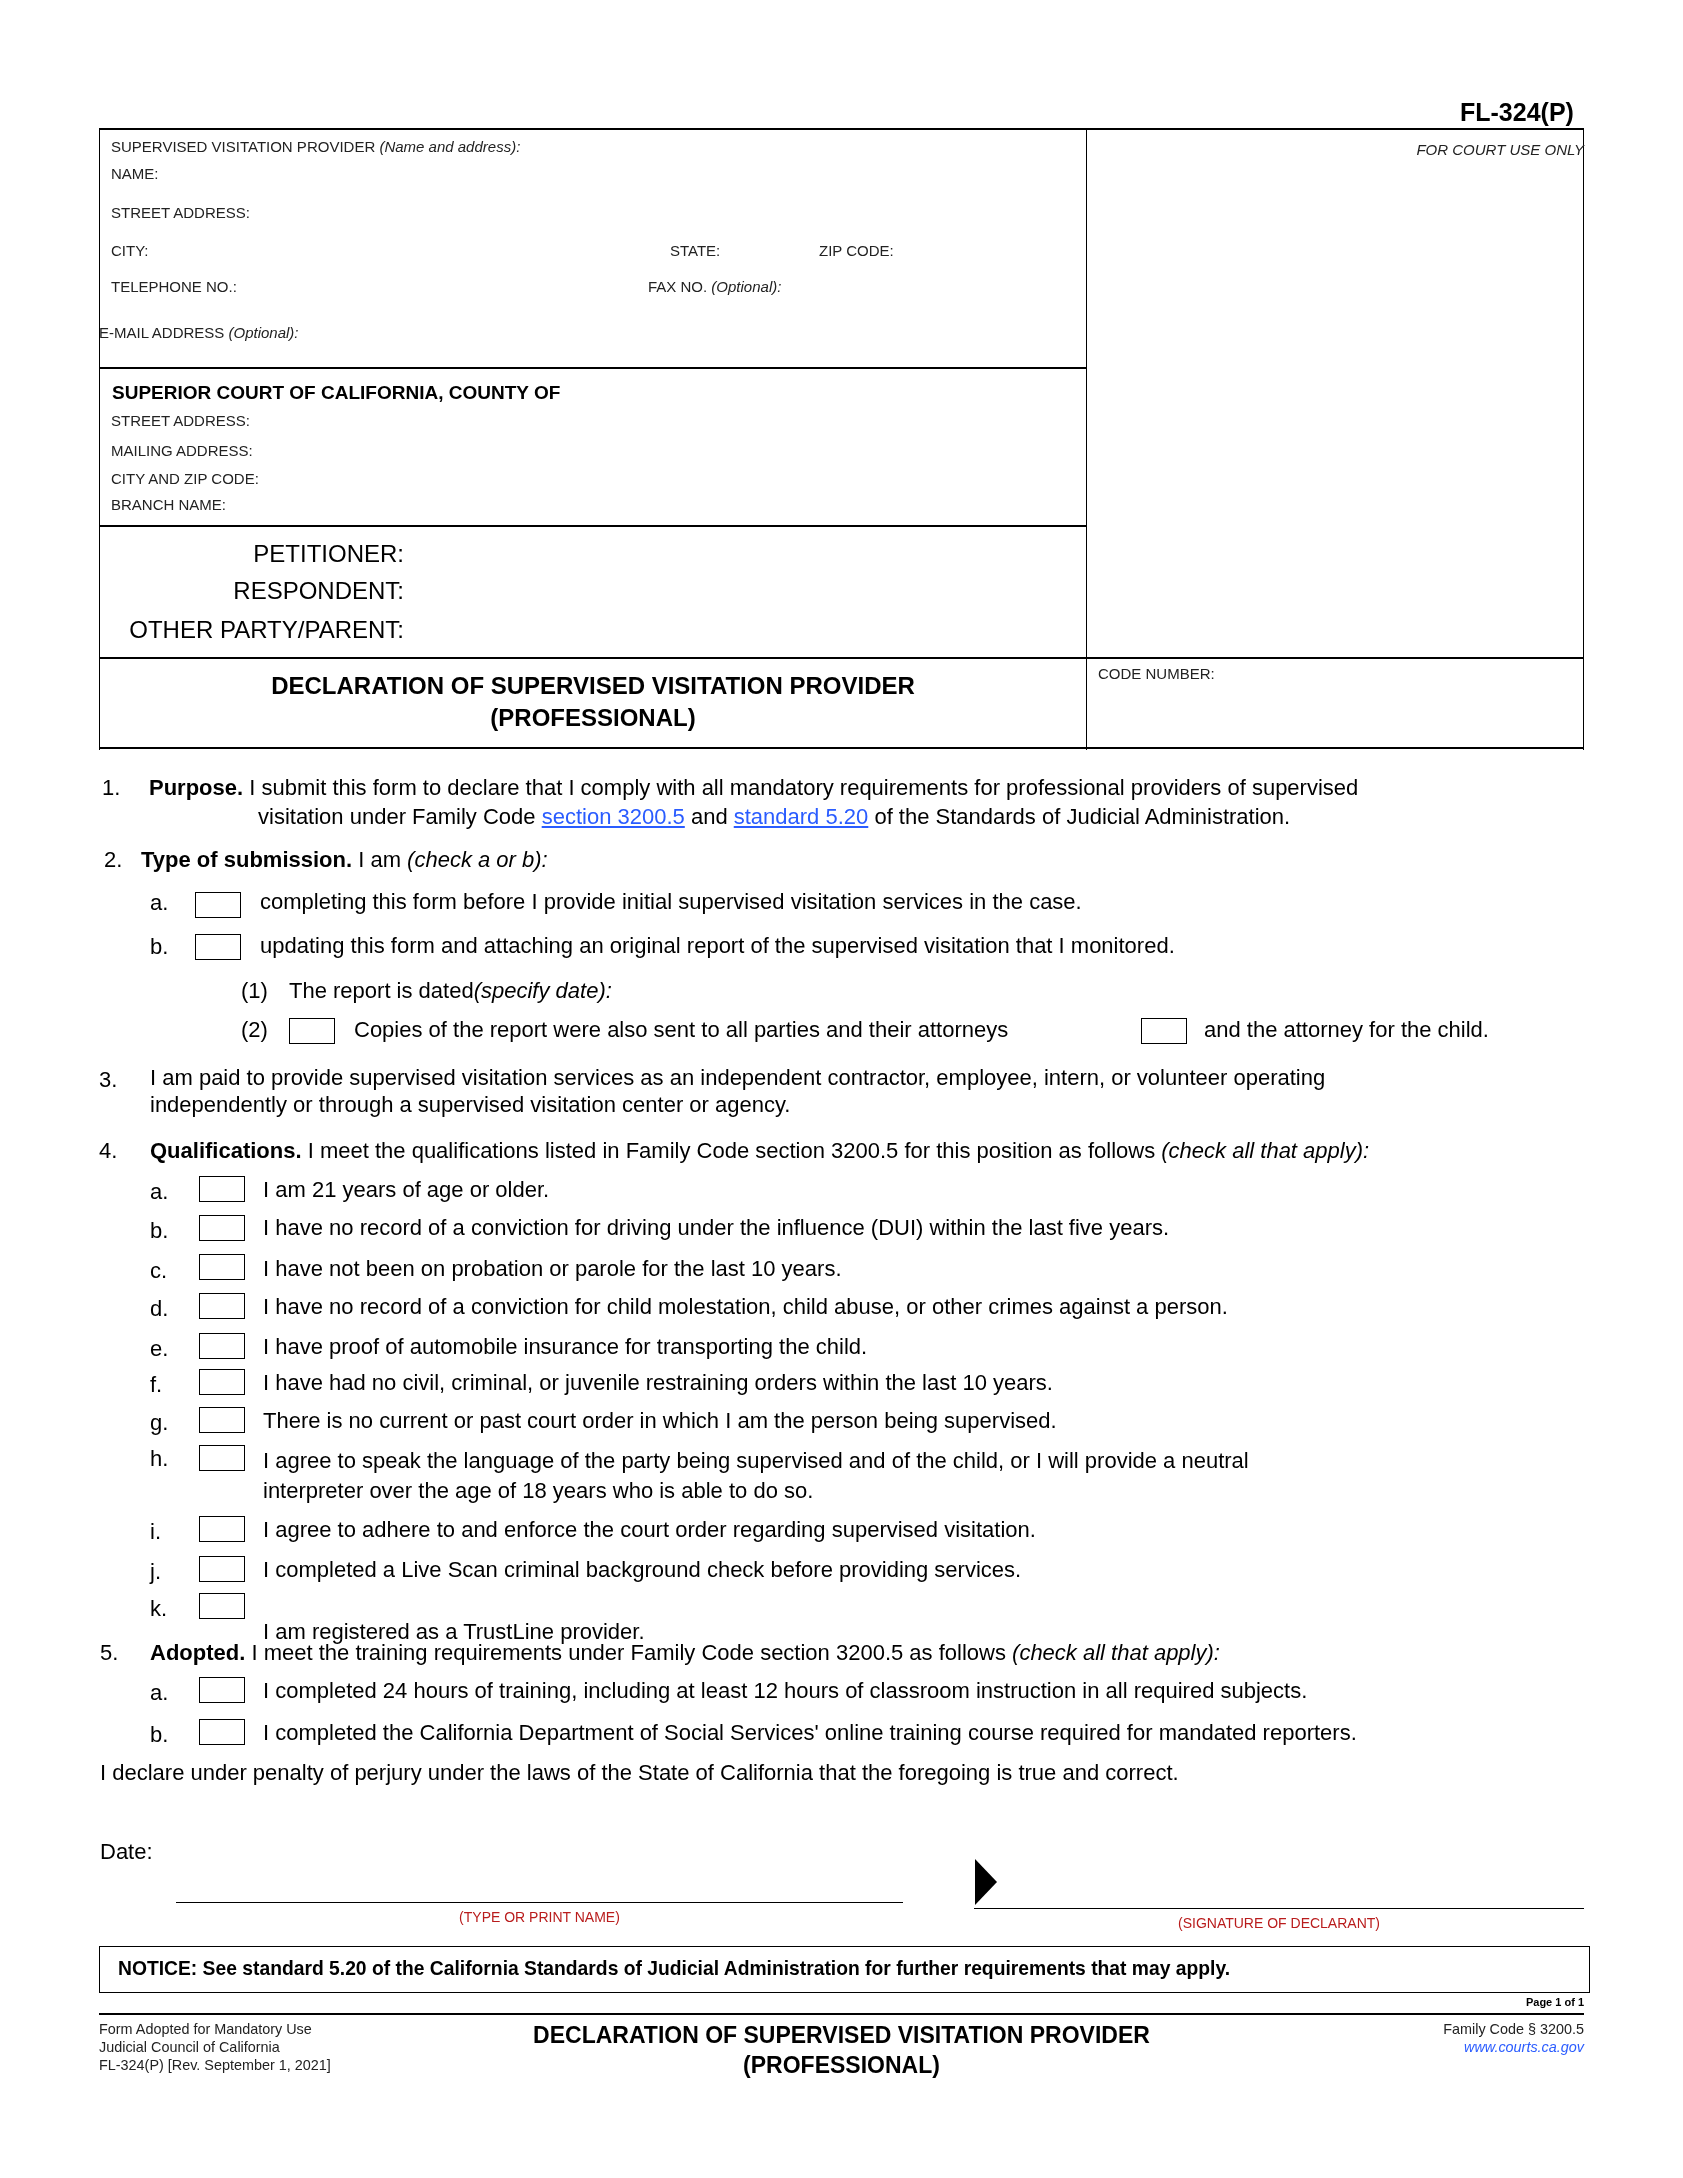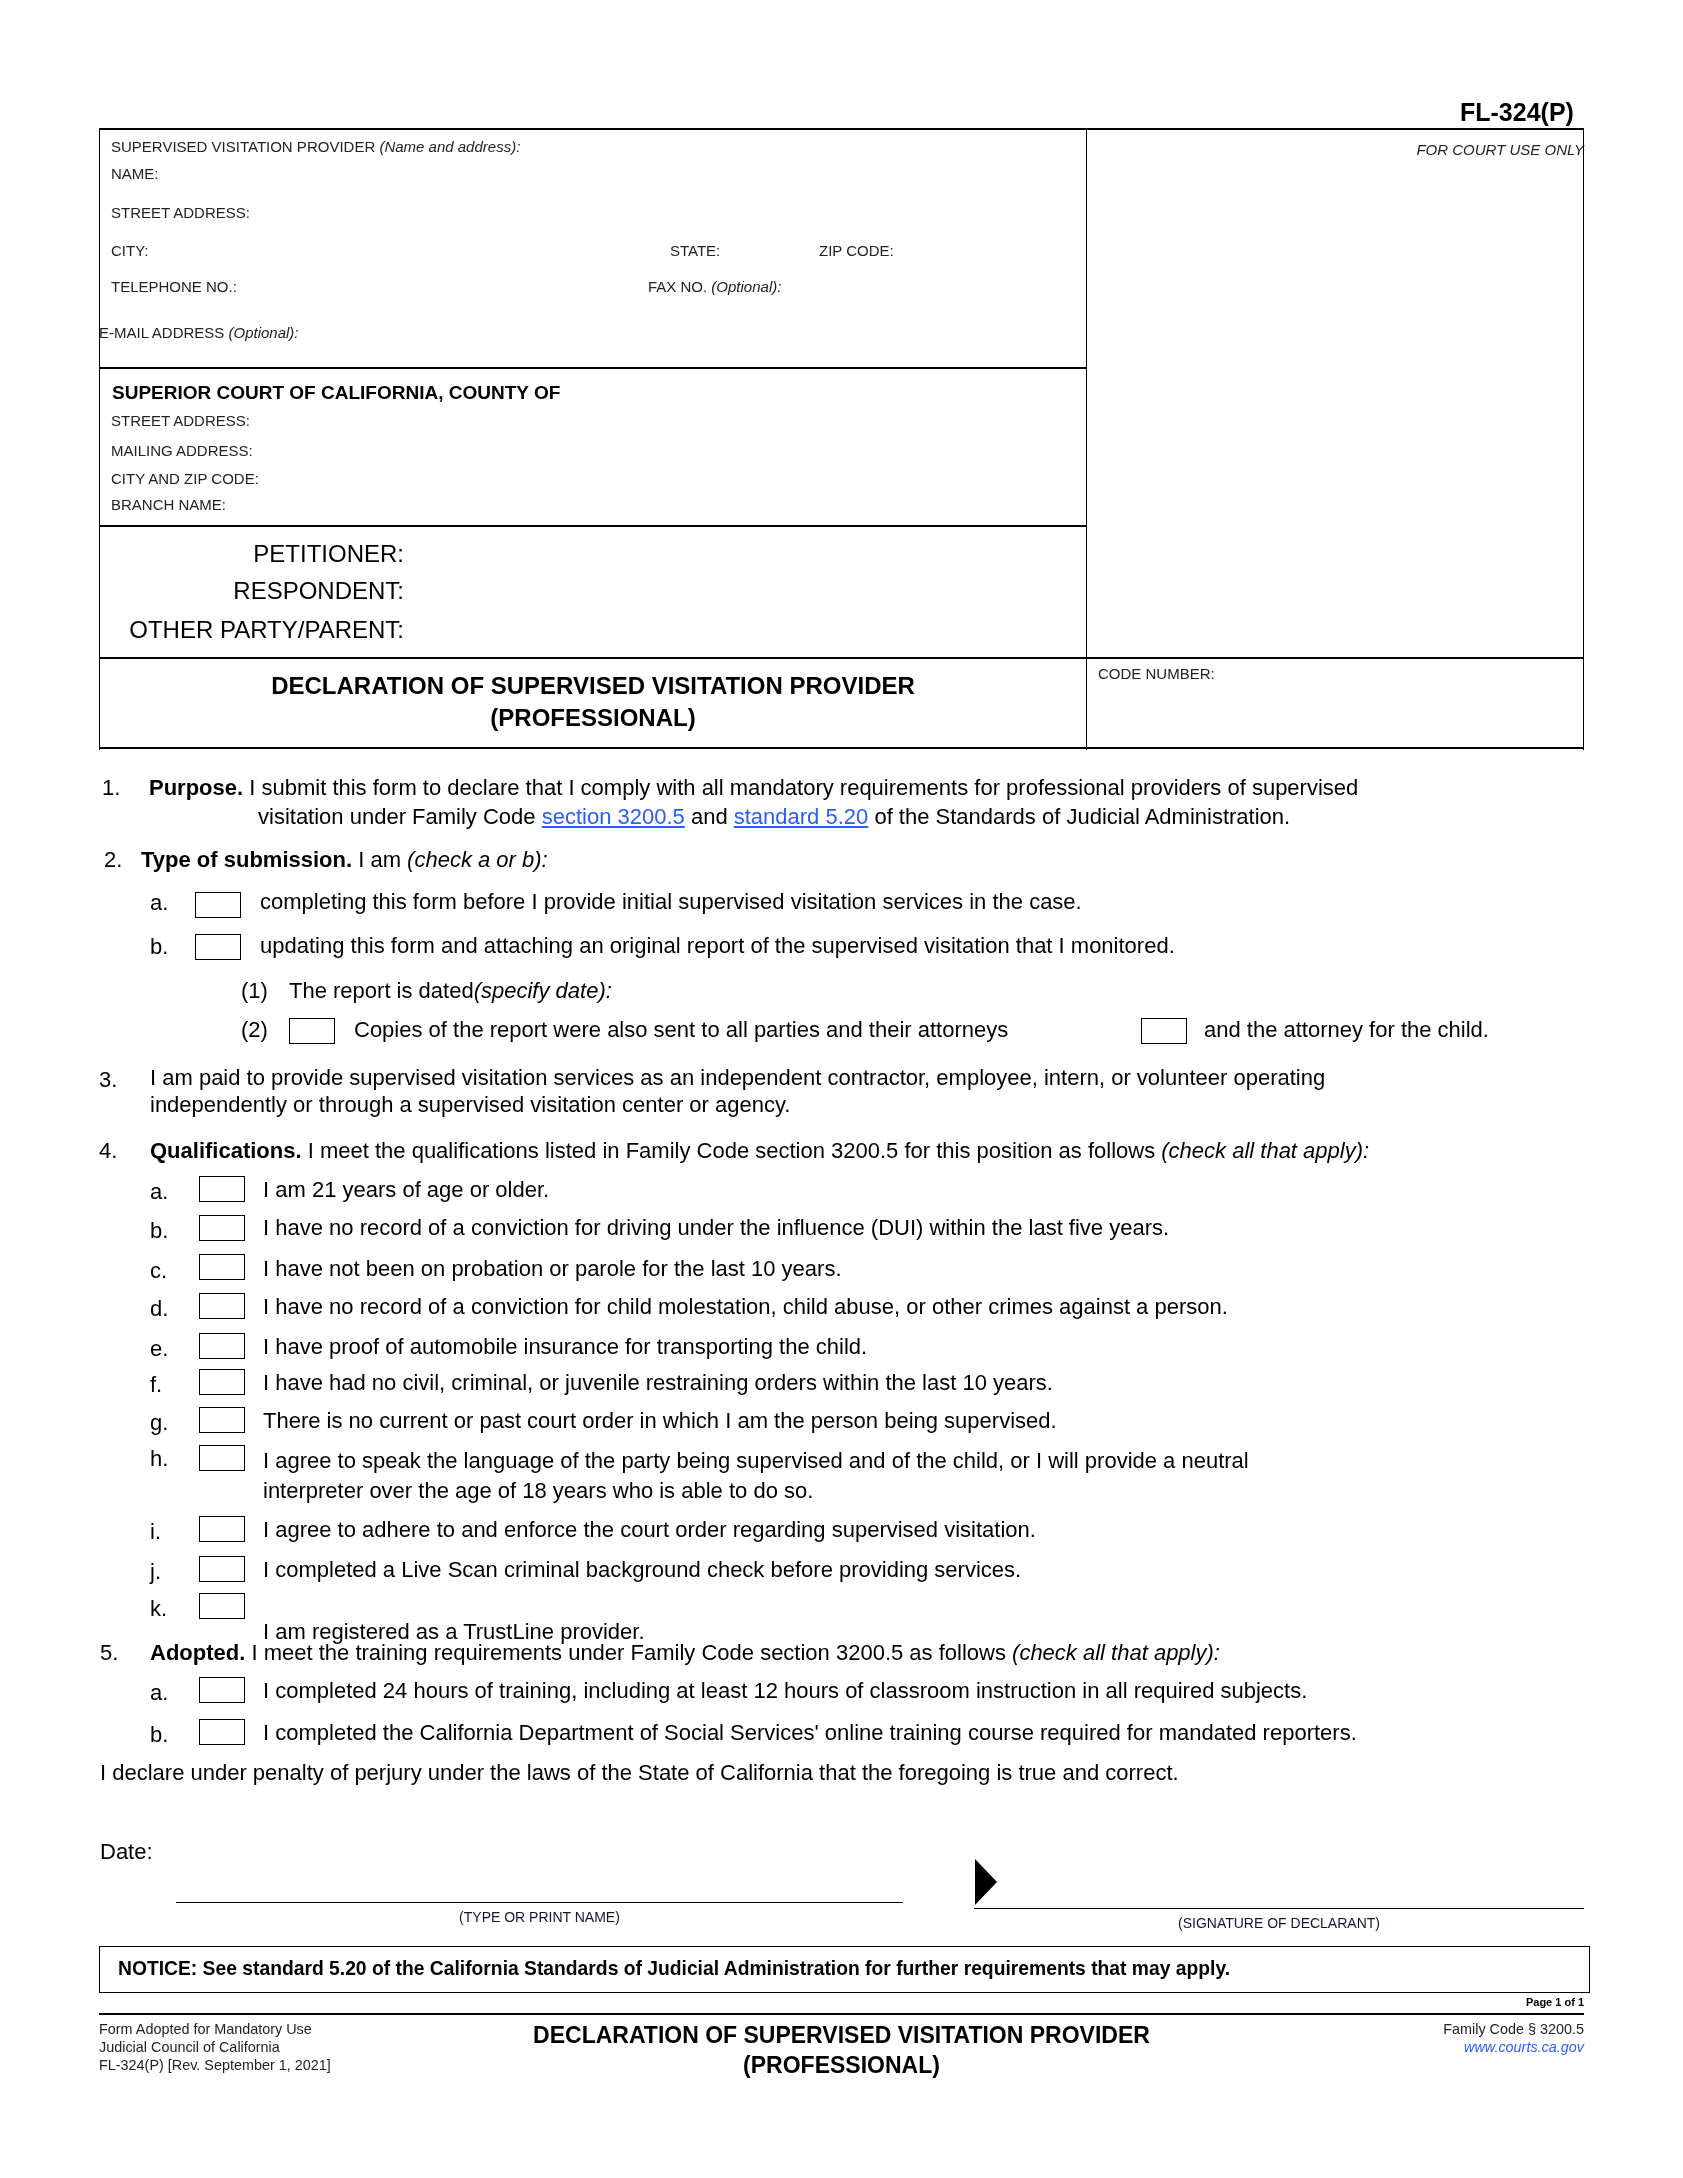--- a/index.html
+++ b/index.html
@@ -9,21 +9,21 @@
   .hline { position:absolute; height:0; border-top:2px solid #000; }
   .vline { position:absolute; width:0; border-left:1.5px solid #000; }
   .thin { border-top-width:1.5px; }
   .lbl { font-size:15px; color:#222; }
   .lbl i { font-style:italic; }
   .bold { font-weight:bold; }
   .body-t { font-size:22px; line-height:1; }
   .cb { position:absolute; width:46px; height:26px; border:1.6px solid #000; background:#fff; box-sizing:border-box; }
   .link { color:#2a5cff; text-decoration:underline; }
   .party { font-size:24px; text-align:right; width:297px; }
-  .cap-small { font-size:14px; color:#0f172a; }
+  .cap-small { font-size:14px; color:#b91c1c; }
 </style>
 </head>
 <body>
 
 <div class="abs bold" style="left:1460px; top:98px; font-size:25px;">FL-324(P)</div>
 
 <div class="hline" style="left:99px; top:128px; width:1485px;"></div>
 <div class="vline" style="left:99px; top:128px; height:622px;"></div>
 <div class="vline" style="left:1583px; top:128px; height:622px;"></div>
 <div class="vline" style="left:1086px; top:128px; height:622px;"></div>

